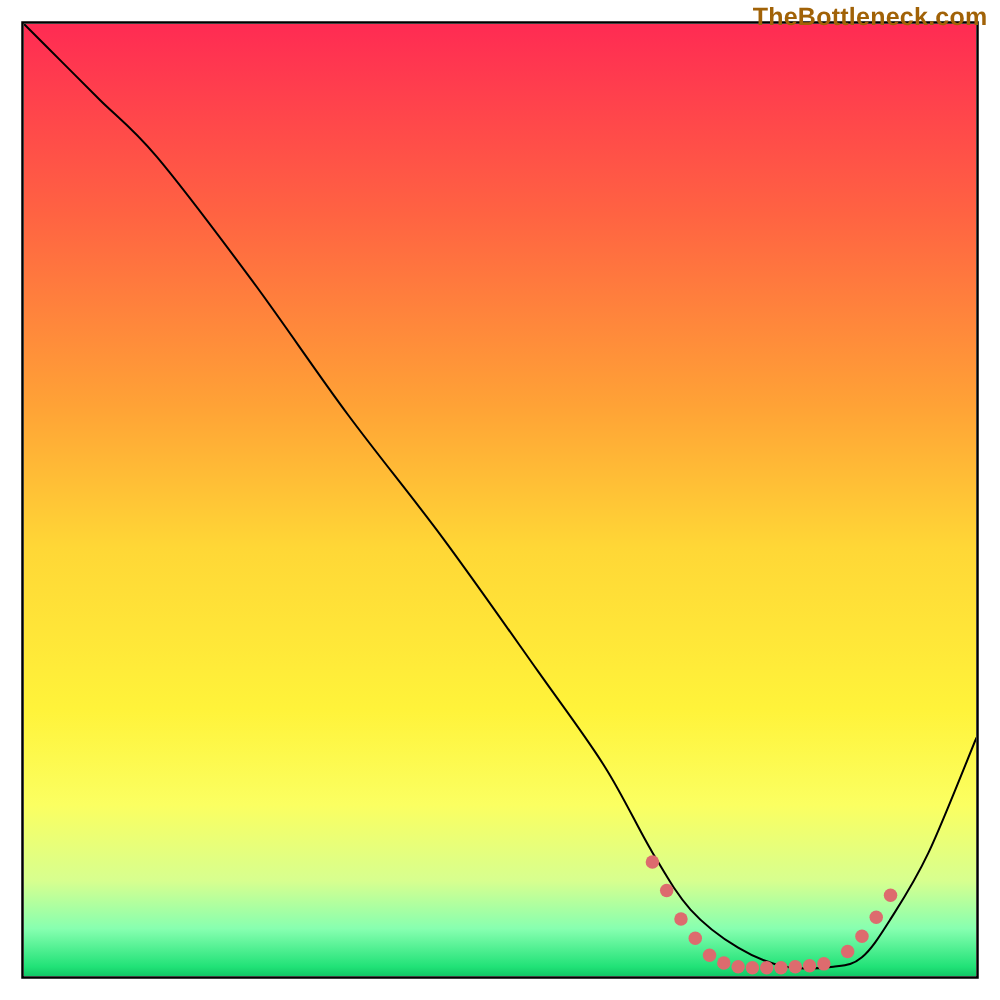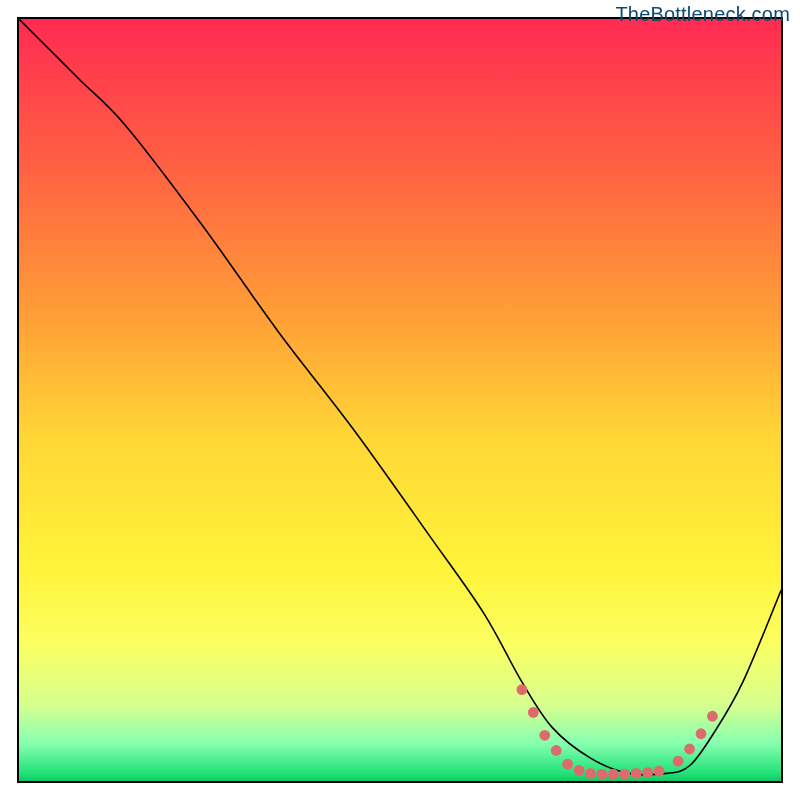--- a/index.html
+++ b/index.html
@@ -10,22 +10,22 @@
     background: #ffffff;
     font-family: Arial, Helvetica, sans-serif;
     position: relative;
     overflow: hidden;
   }
   .watermark {
     position: absolute;
     top: 3px;
     right: 10px;
     font-size: 20px;
-    font-weight: normal;
-    color: #0c4a6e;
+    font-weight: bold;
+    color: #a16207;
     z-index: 10;
     letter-spacing: 0.2px;
   }
   .plot-wrap {
     position: absolute;
     left: 17px;
     top: 17px;
     width: 766px;
     height: 766px;
     border: 2px solid #000;

